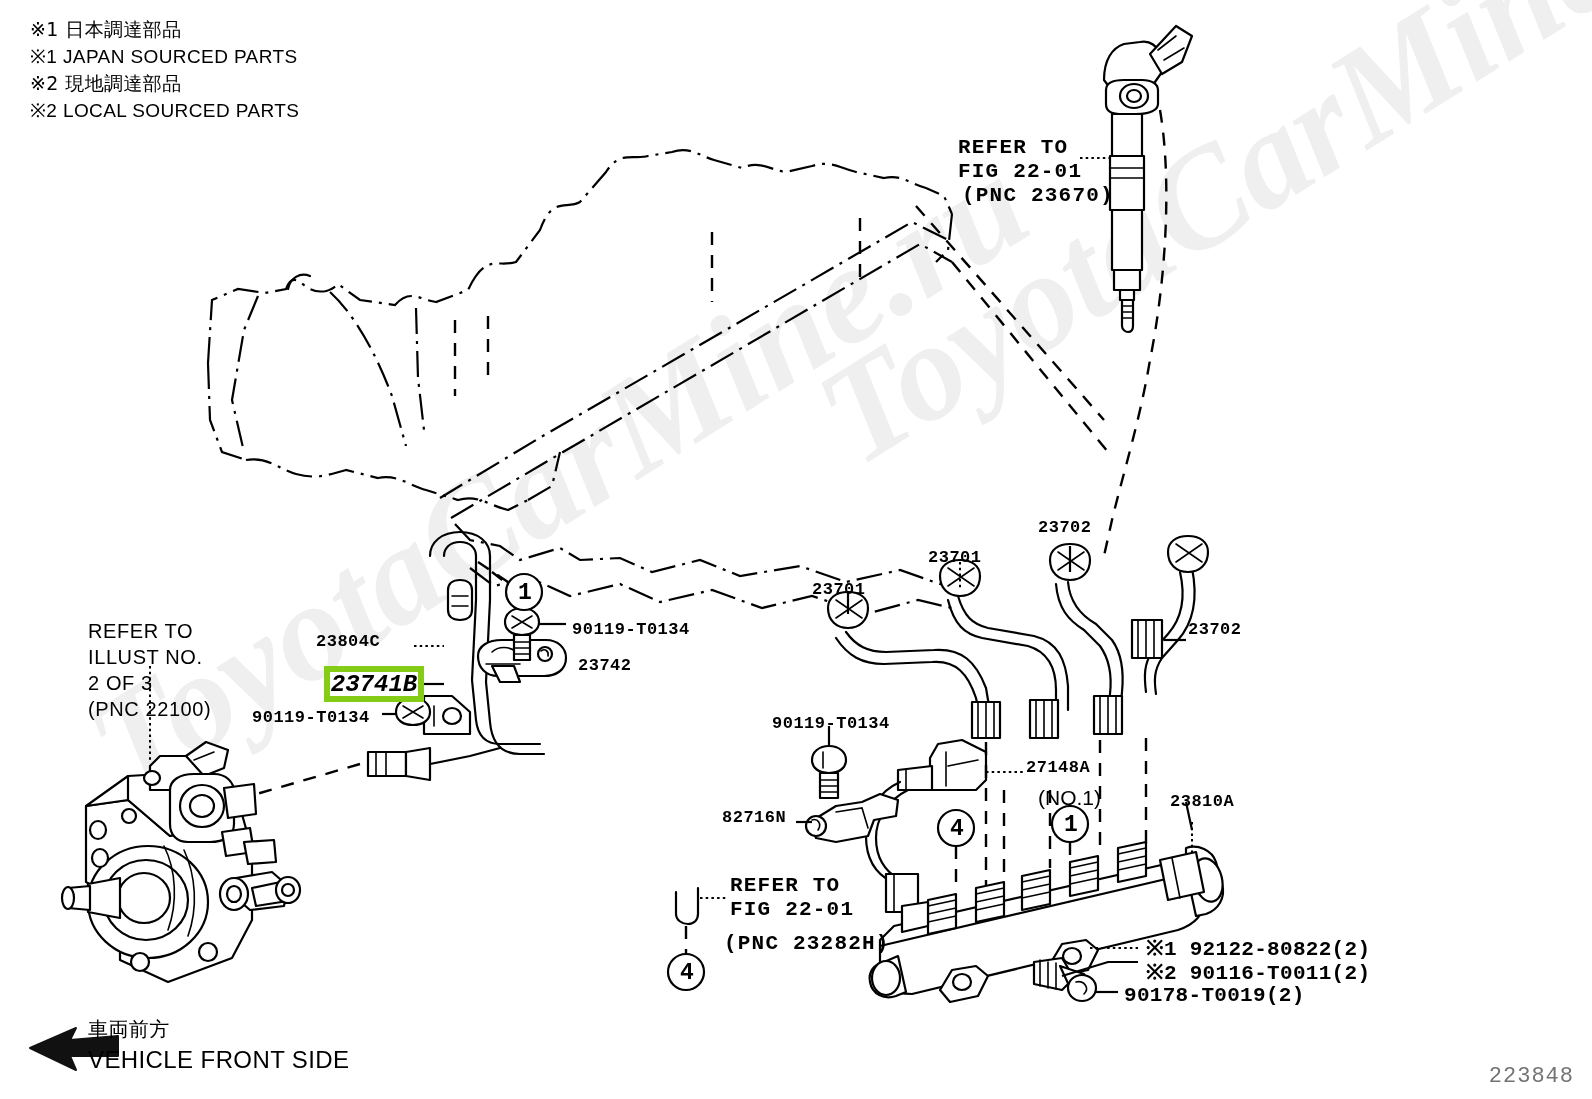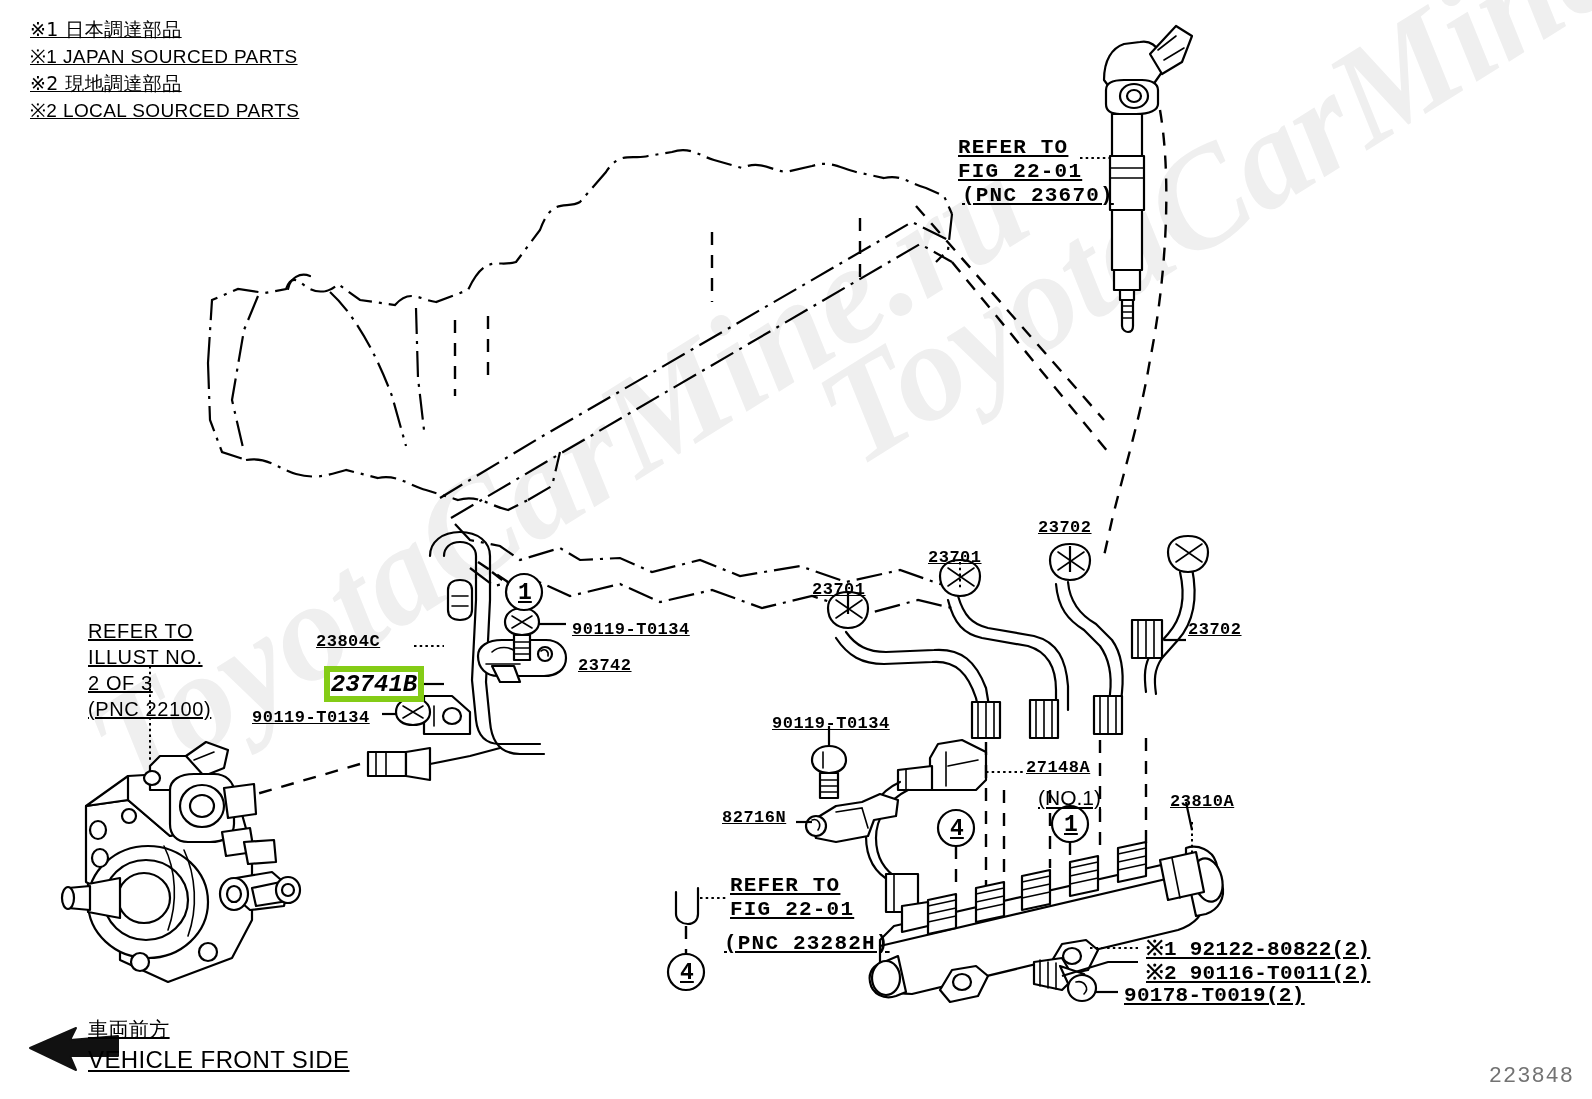--- a/index.html
+++ b/index.html
@@ -1,20 +1,20 @@
 <!DOCTYPE html>
 <html><head>
 <meta charset="utf-8">
 <title>Toyota Parts Diagram 223848</title>
 <style>
   html,body{margin:0;padding:0;background:#fff;}
   body{font-family:"Liberation Sans",sans-serif;}
   #sheet{position:relative;width:1592px;height:1099px;background:#ffffff;overflow:hidden;}
   #artboard{position:absolute;inset:0;}
-  .lbl{position:absolute;white-space:pre;color:#000;line-height:1.18;text-decoration:underline;}
+  .lbl{position:absolute;white-space:pre;color:#000;line-height:1.18;}
   .mono{font-family:"Liberation Mono",monospace;font-weight:bold;}
   .sans{font-family:"Liberation Sans",sans-serif;}
   .jp{font-family:"DejaVu Sans",sans-serif;}
   .note{font-size:19px;letter-spacing:.4px;}
   .pn{font-size:17px;letter-spacing:.5px;}
   .pnsm{font-size:21px;text-align:center;}
   .refmono{font-size:21px;letter-spacing:1.2px;}
   .refsans{font-size:20px;letter-spacing:.6px;}
   .spec{font-size:21px;letter-spacing:.3px;}
   #hl{position:absolute;left:324px;top:666px;width:100px;height:36px;

